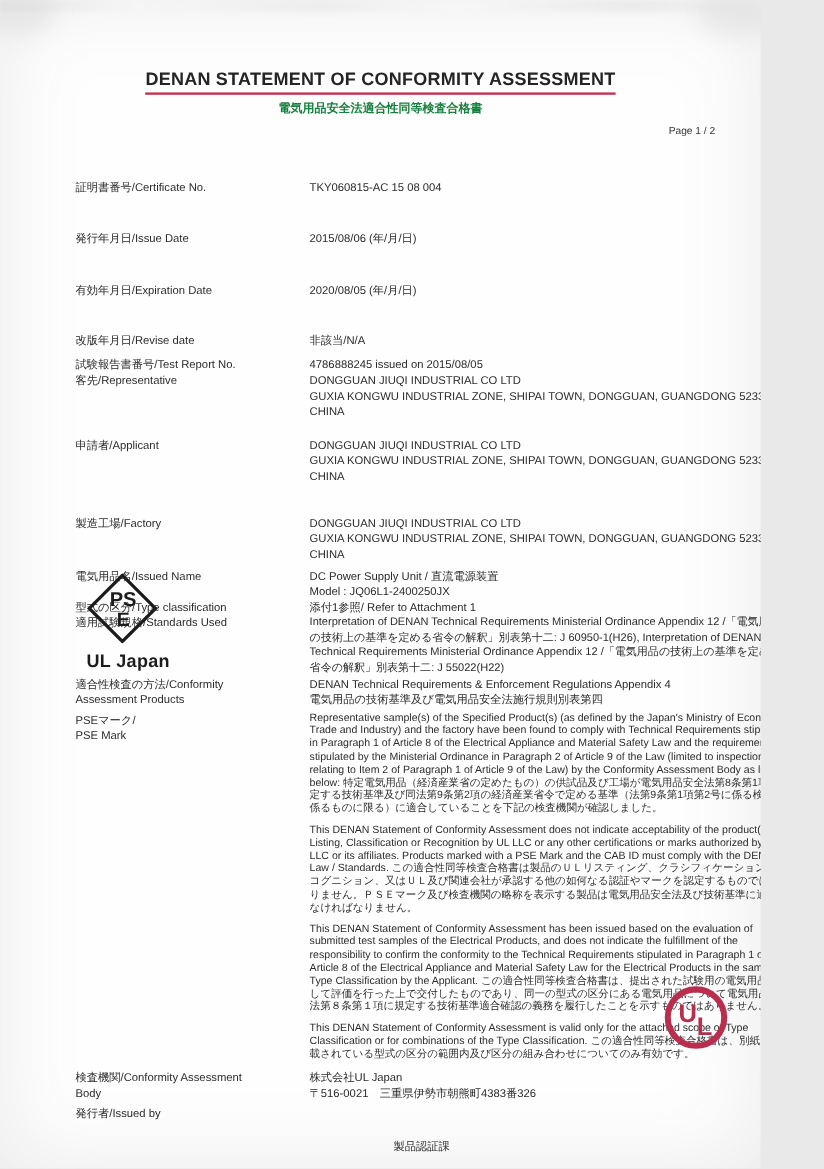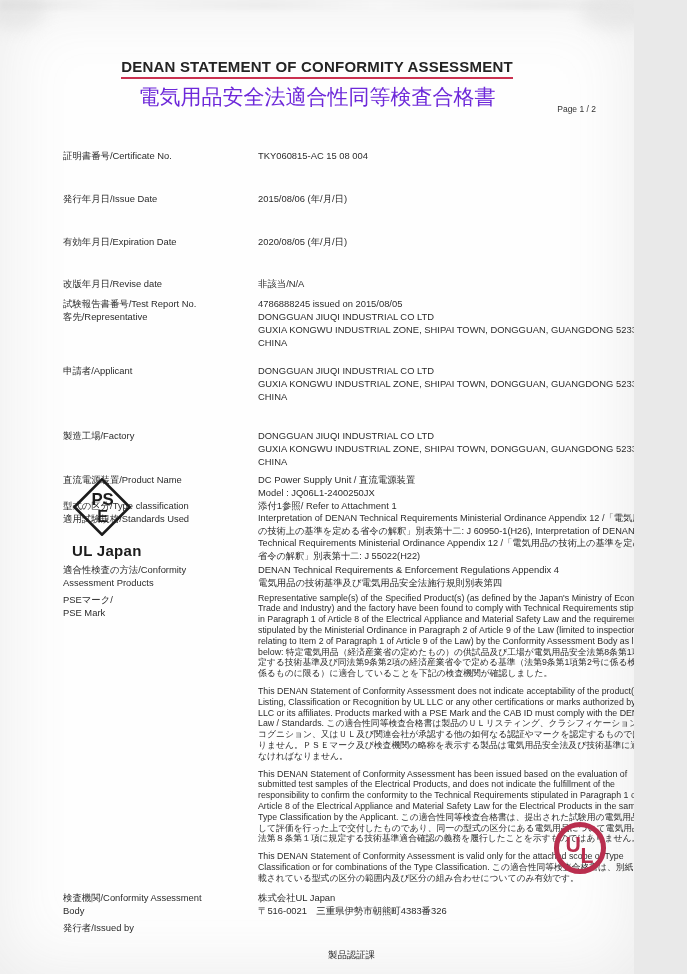--- a/index.html
+++ b/index.html
@@ -7,21 +7,21 @@
         font-family:"Liberation Sans","DejaVu Sans",sans-serif;color:#2b2b2b;
         box-shadow:inset 0 0 70px rgba(110,110,110,.14);}
   .scan-noise-top{position:absolute;top:0;left:0;right:0;height:10px;
         background:linear-gradient(90deg,#dfdfdf,#f6f6f6 18%,#e9e9e9 42%,#f8f8f8 60%,#e6e6e6 83%,#f2f2f2);
         opacity:.65;filter:blur(2px);}
   .scan-blob{position:absolute;border-radius:50%;filter:blur(8px);opacity:.5;background:#dcdcdc;}
 
   .header{position:absolute;top:58px;left:0;right:0;text-align:center;z-index:1;}
   .title-en{font-size:15px;font-weight:bold;letter-spacing:.2px;color:#242424;}
   .title-underline{width:392px;height:2px;margin:2px auto 4px;}
-  .title-ja{font-size:21px;font-weight:normal;color:#6d28d9;}
+  .title-ja{font-size:10px;font-weight:bold;color:#15803d;}
   .page-label{position:absolute;top:104px;right:38px;font-size:8.5px;color:#333;z-index:1;}
 
   .content{position:absolute;top:121px;left:63px;width:596px;z-index:1;}
   .row{display:grid;grid-template-columns:195px 1fr;font-size:9.4px;line-height:13px;}
   .row.tight{line-height:14.8px;margin-top:28px;}
   .label,.value{white-space:pre-line;}
   .value.small{font-size:9.2px;line-height:12.6px;}
   .para{font-size:8.8px;line-height:10.8px;}
   .mt4{margin-top:4px}.mt5{margin-top:5px}.mt7{margin-top:7px}.mt8{margin-top:8px}
   .mt15{margin-top:15px}.mt26{margin-top:26px}
@@ -86,21 +86,21 @@
       <div class="label">申請者/Applicant</div>
       <div class="value">DONGGUAN JIUQI INDUSTRIAL CO LTD
 GUXIA KONGWU INDUSTRIAL ZONE, SHIPAI TOWN, DONGGUAN, GUANGDONG 523339 CHINA</div>
     </div>
     <div class="row mt26">
       <div class="label">製造工場/Factory</div>
       <div class="value">DONGGUAN JIUQI INDUSTRIAL CO LTD
 GUXIA KONGWU INDUSTRIAL ZONE, SHIPAI TOWN, DONGGUAN, GUANGDONG 523339 CHINA</div>
     </div>
     <div class="row mt5">
-      <div class="label">直流電源装置/Product Name</div>
+      <div class="label">電気用品名/Issued Name</div>
       <div class="value">DC Power Supply Unit / 直流電源装置
 Model : JQ06L1-2400250JX</div>
     </div>
     <div class="row">
       <div class="label">型式の区分/Type classification</div>
       <div class="value">添付1参照/ Refer to Attachment 1</div>
     </div>
     <div class="row">
       <div class="label">適用試験規格/Standards Used</div>
       <div class="value small">Interpretation of DENAN Technical Requirements Ministerial Ordinance Appendix 12 /「電気用品の技術上の基準を定める省令の解釈」別表第十二: J 60950-1(H26), Interpretation of DENAN Technical Requirements Ministerial Ordinance Appendix 12 /「電気用品の技術上の基準を定める省令の解釈」別表第十二: J 55022(H22)</div>

